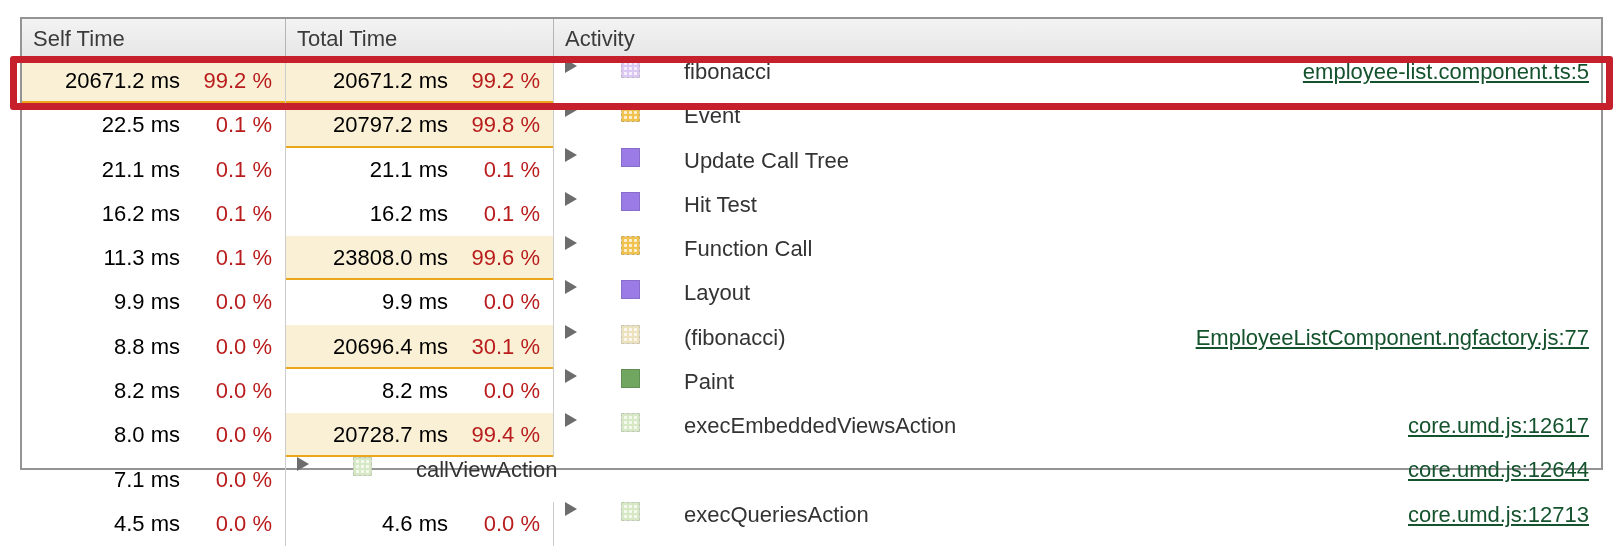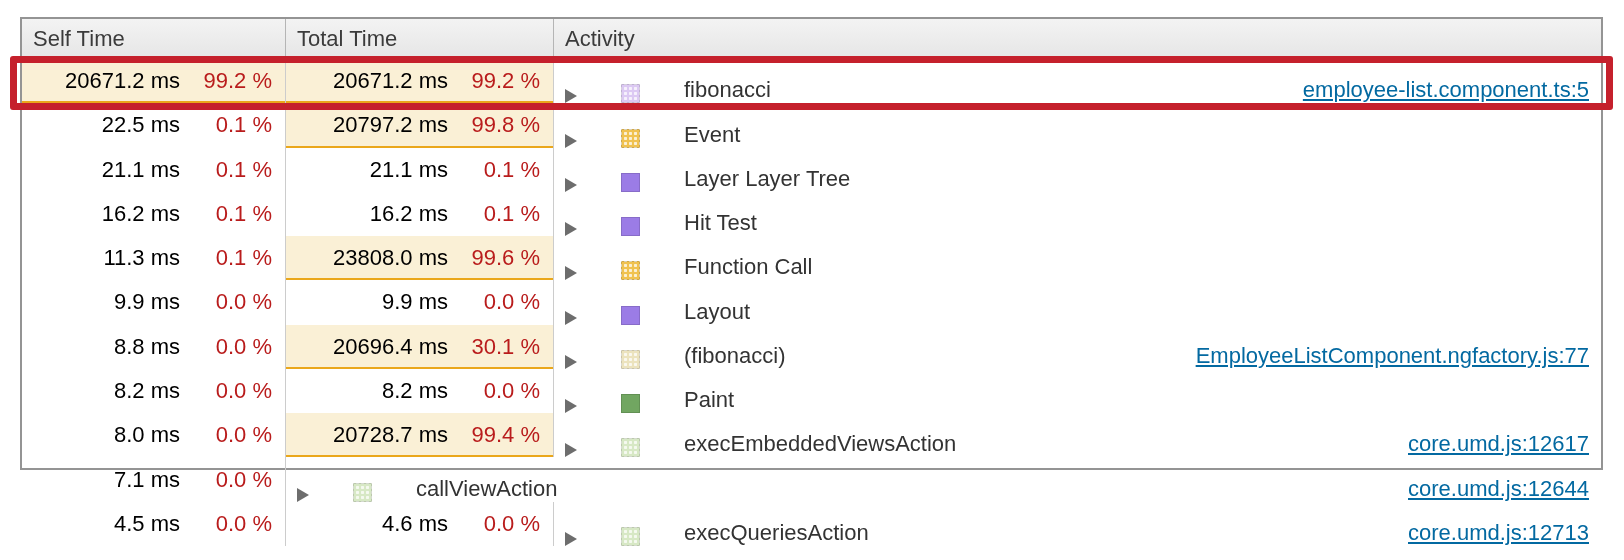--- a/index.html
+++ b/index.html
@@ -59,21 +59,21 @@
   .num.total { width: 268px; }
   .num.hot {
     background: #faf0d6;
     box-shadow: inset 0 -2px 0 0 #eaa71b;
   }
   .time { color: #000000; white-space: nowrap; }
   .pct  { width: 92px; text-align: right; color: #b91c1c; white-space: nowrap; }
   .act {
     flex: 1;
     display: flex;
-    align-items: flex-end;
+    align-items: flex-start;
     border-right: none;
     padding: 0 12px 0 9px;
     gap: 29px;
   }
   .arrow {
     width: 0; height: 0;
     border-left: 12px solid #6d6d6d;
     border-top: 7.5px solid transparent;
     border-bottom: 7.5px solid transparent;
     margin-left: 2px;
@@ -88,21 +88,21 @@
     flex: none;
   }
   .swatch.textured {
     background-image: radial-gradient(rgba(255,255,255,0.75) 1.4px, rgba(255,255,255,0) 1.5px);
     background-size: 5px 5px;
     background-position: 1px 1px;
   }
   .label { margin-left: 15px; color: #333333; white-space: nowrap; }
   .spacer { flex: 1; }
   .srclink {
-    color: #0369a1;
+    color: #14532d;
     text-decoration: underline;
     white-space: nowrap;
     cursor: pointer;
   }
   .annotation {
     position: absolute;
     left: 10px; top: 56px;
     width: 1603px; height: 54px;
     box-sizing: border-box;
     border: 7px solid #c5202c;
@@ -168,21 +168,21 @@
       <span class="time">21.1 ms</span>
       <span class="pct">0.1 %</span>
     </div>
     <div class="cell num total">
       <span class="time">21.1 ms</span>
       <span class="pct">0.1 %</span>
     </div>
     <div class="cell act">
       <span class="arrow"></span>
       <span class="swatch" style="background-color: rgb(155, 124, 230);"></span>
-      <span class="label">Layer Layer Tree</span>
+      <span class="label">Update Call Tree</span>
       <span class="spacer"></span>
 
     </div>
   </div>
 
   <div class="row">
     <div class="cell num self">
       <span class="time">16.2 ms</span>
       <span class="pct">0.1 %</span>
     </div>

